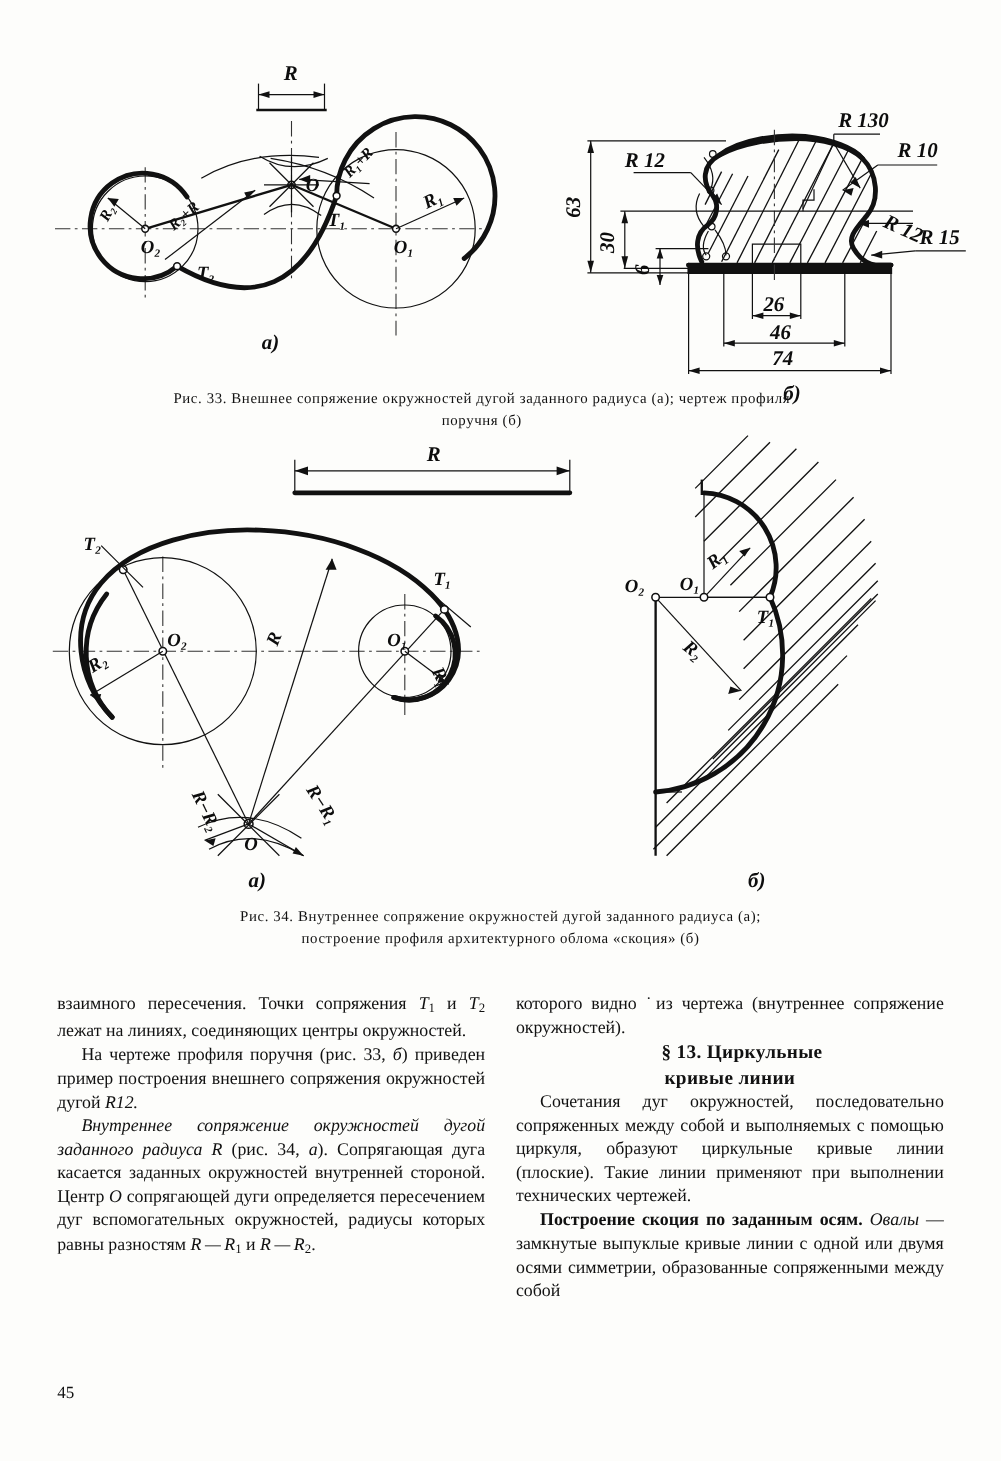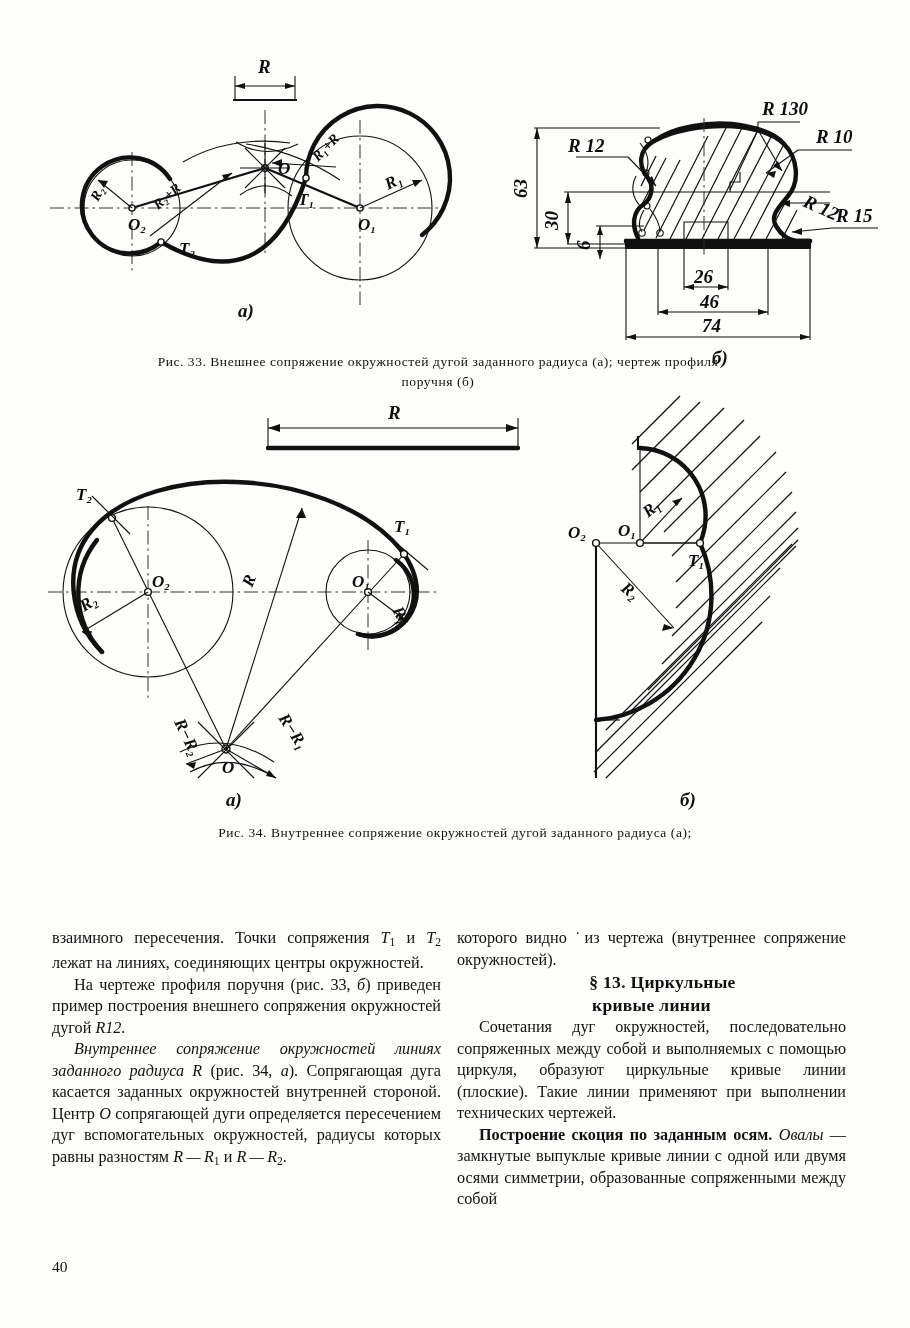--- a/index.html
+++ b/index.html
@@ -57,25 +57,25 @@
     letter-spacing: 0.55px;
     color: #111;
   }
   #cap33 { left: 38px; top: 352px; width: 800px; }
   #cap34 { left: 110px; top: 823px; width: 690px; }
 
   
   .cols {
     position: absolute;
     left: 52px;
-    top: 928px;
+    top: 902px;
     width: 806px;
     height: 360px;
     display: flex;
-    gap: 16px;
+    gap: 28px;
   }
   .col {
     width: 389px;
     font-family: "Liberation Serif", "DejaVu Serif", serif;
     font-size: 16.2px;
     line-height: 21.5px;
     text-align: justify;
     color: #111;
   }
   .col p { margin: 0; text-indent: 22px; }
@@ -461,31 +461,32 @@
         <text class="lbl" x="648" y="166">T₁</text>
         <text class="lbl" x="608" y="118" transform="rotate(-38 608 118)">R₁</text>
         <text class="lbl" x="580" y="190" transform="rotate(38 580 190)">R₂</text>
         <text class="lbl dim" x="640" y="406">б)</text>
       </g>
     </svg>
   </div>
 
   <div class="caption" id="cap34">
     <span>Рис. 34. Внутреннее сопряжение окружностей дугой заданного радиуса (а);</span><br>
+    <span>построение профиля архитектурного облома «скоция» (б)</span>
   </div>
 
   <div class="cols">
     <div class="col" id="left-col">
         <p class="noind">взаимного пересечения. Точки сопряжения <i>T</i><span class="sub">1</span> и <i>T</i><span class="sub">2</span> лежат на линиях, соединяющих центры окружностей.</p>
         <p>На чертеже профиля поручня (рис. 33, <i>б</i>) приведен пример построения внешнего сопряжения окружностей дугой <i>R12.</i></p>
-        <p><i>Внутреннее сопряжение окружностей линиях заданного радиуса R</i> (рис. 34, <i>а</i>). Сопрягающая дуга касается заданных окружностей внутренней стороной. Центр <i>О</i> сопрягающей дуги определяется пересечением дуг вспомогательных окружностей, радиусы которых равны разностям <i>R — R</i><span class="sub">1</span> и <i>R — R</i><span class="sub">2</span>.</p>
+        <p><i>Внутреннее сопряжение окружностей дугой заданного радиуса R</i> (рис. 34, <i>а</i>). Сопрягающая дуга касается заданных окружностей внутренней стороной. Центр <i>О</i> сопрягающей дуги определяется пересечением дуг вспомогательных окружностей, радиусы которых равны разностям <i>R — R</i><span class="sub">1</span> и <i>R — R</i><span class="sub">2</span>.</p>
       </div>
     <div class="col" id="right-col">
         <p class="noind">которого видно ˙из чертежа (внутреннее сопряжение окружностей).</p>
         <p class="sectionhead">§ 13. Циркульные<br>кривые линии</p>
         <p>Сочетания дуг окружностей, последовательно сопряженных между собой и выполняемых с помощью циркуля, образуют циркульные кривые линии (плоские). Такие линии применяют при выполнении технических чертежей.</p>
         <p><b>Построение скоция по заданным осям.</b> <i>Овалы</i> — замкнутые выпуклые кривые линии с одной или двумя осями симметрии, образованные сопряженными между собой</p>
       </div>
   </div>
 
-  <div class="pagenum">40</div>
+  <div class="pagenum">45</div>
 
 </div>
 
 </body></html>

